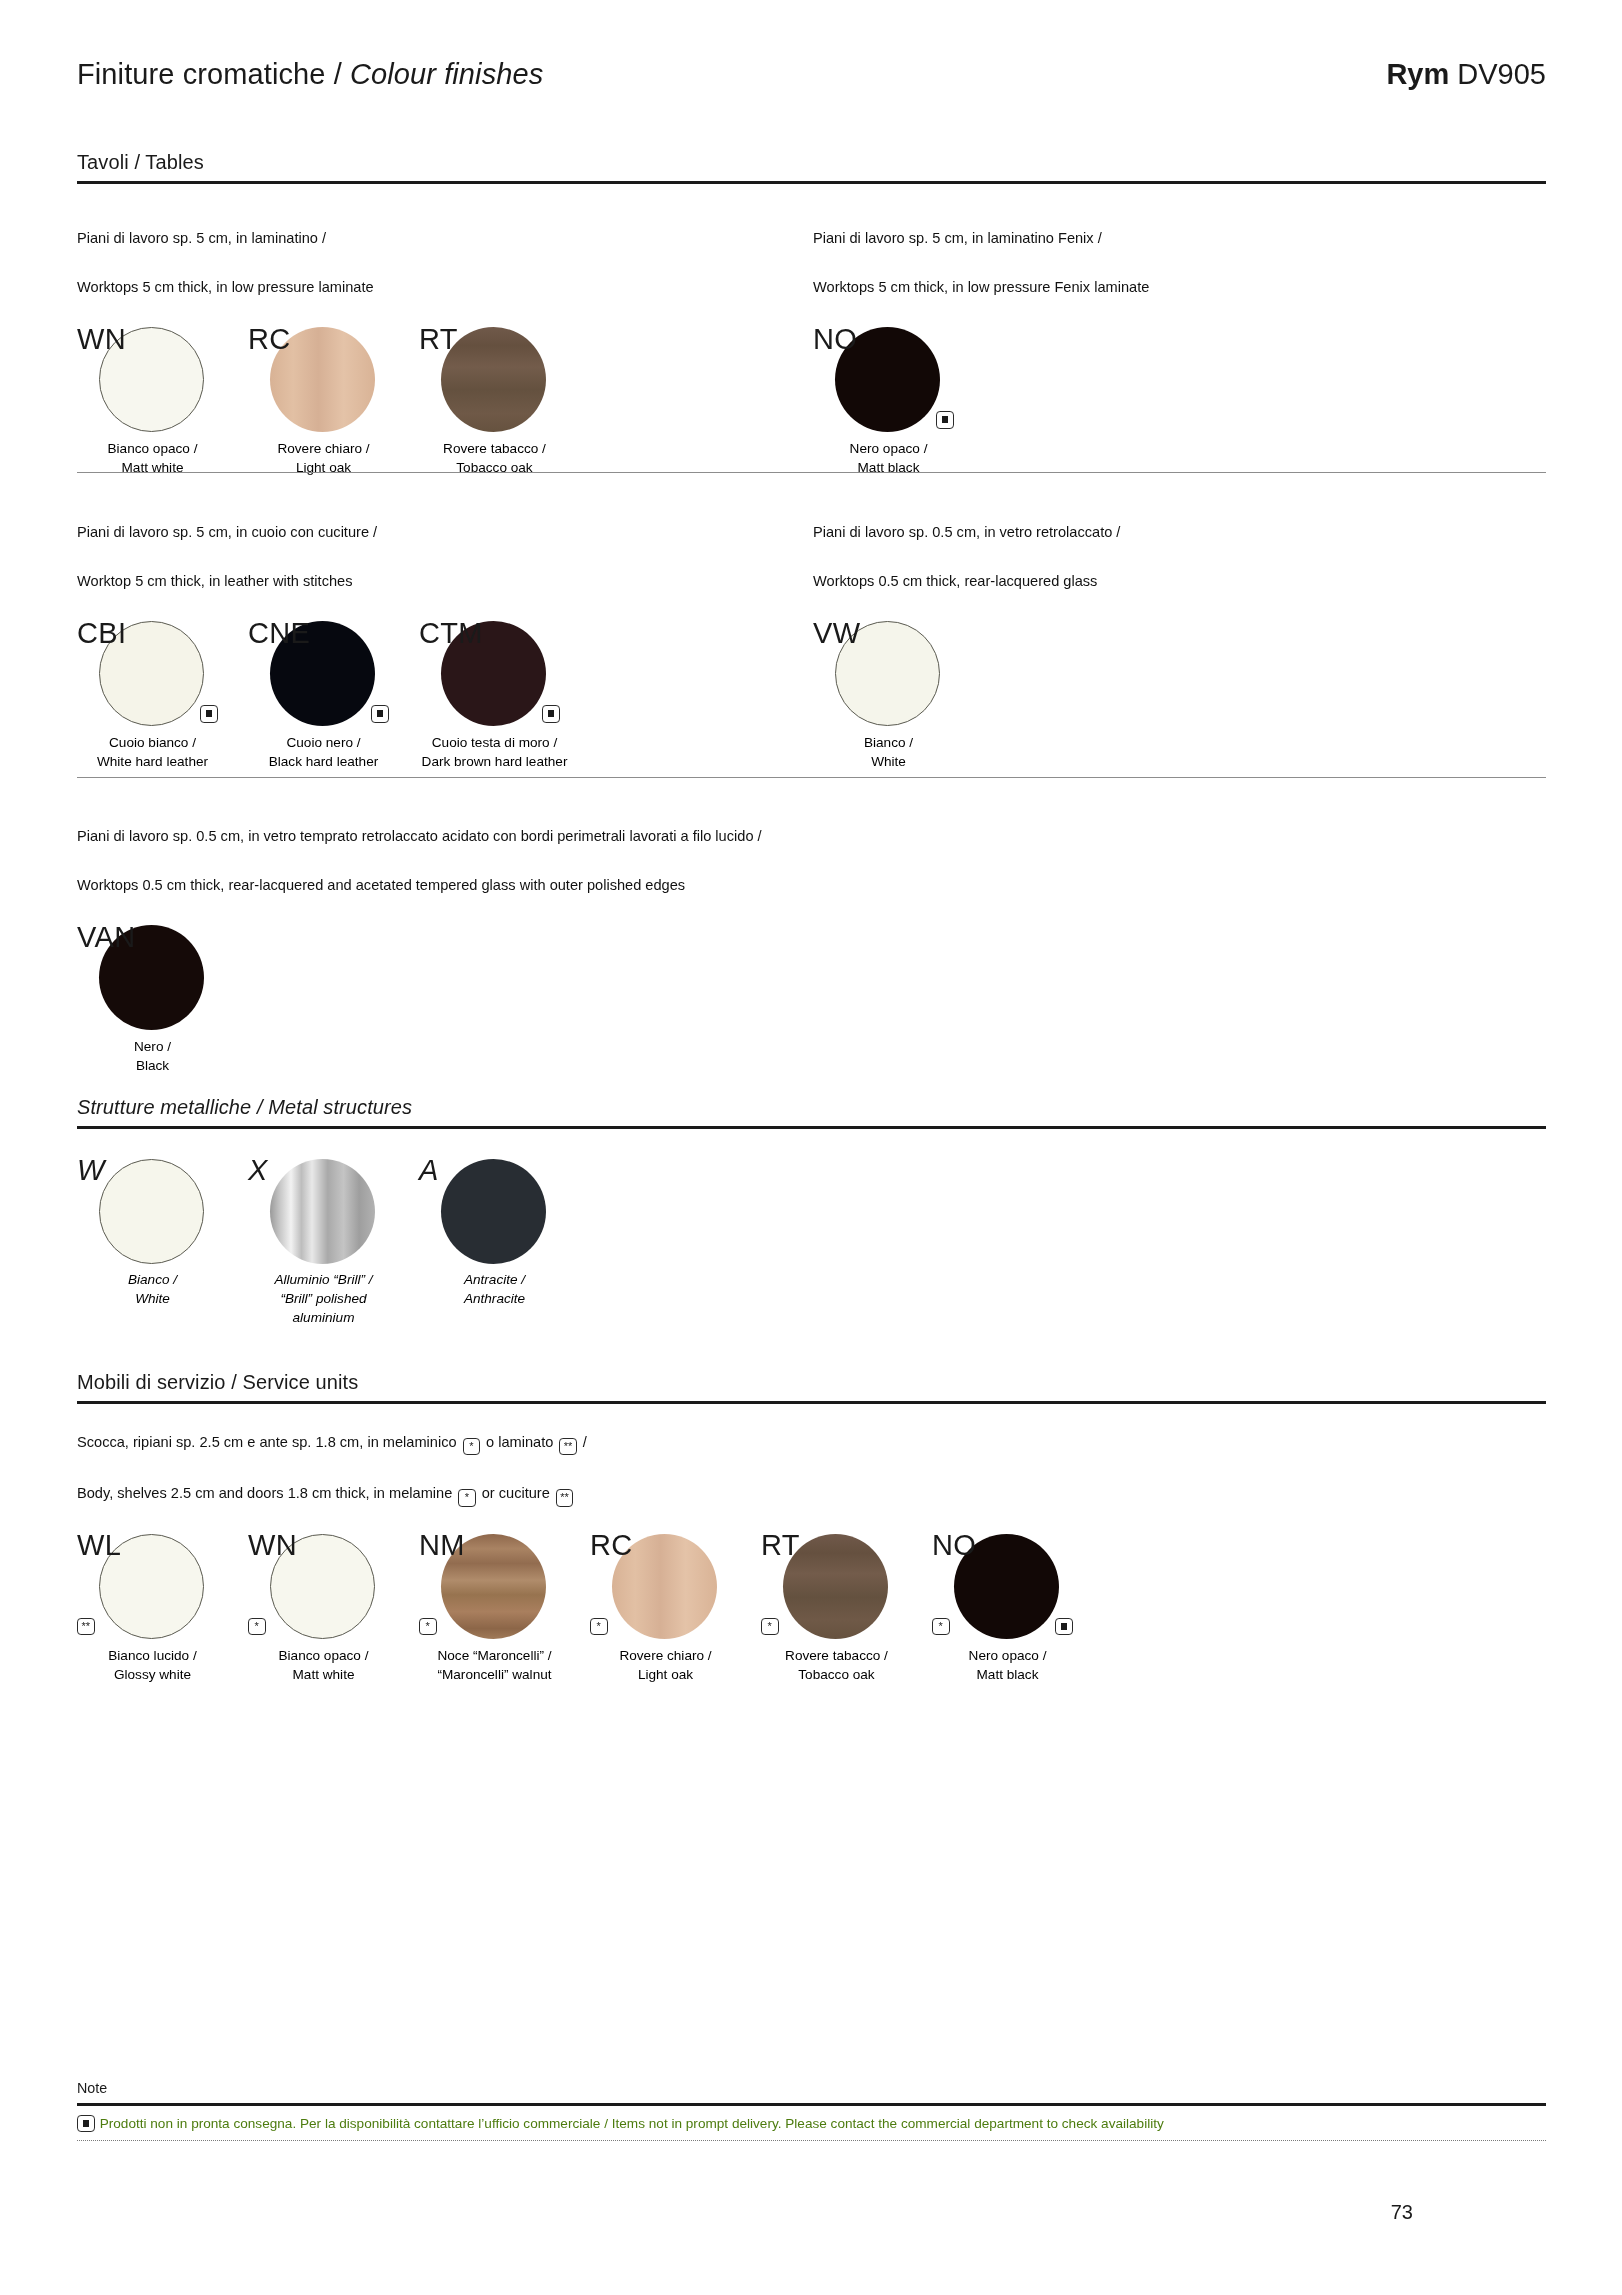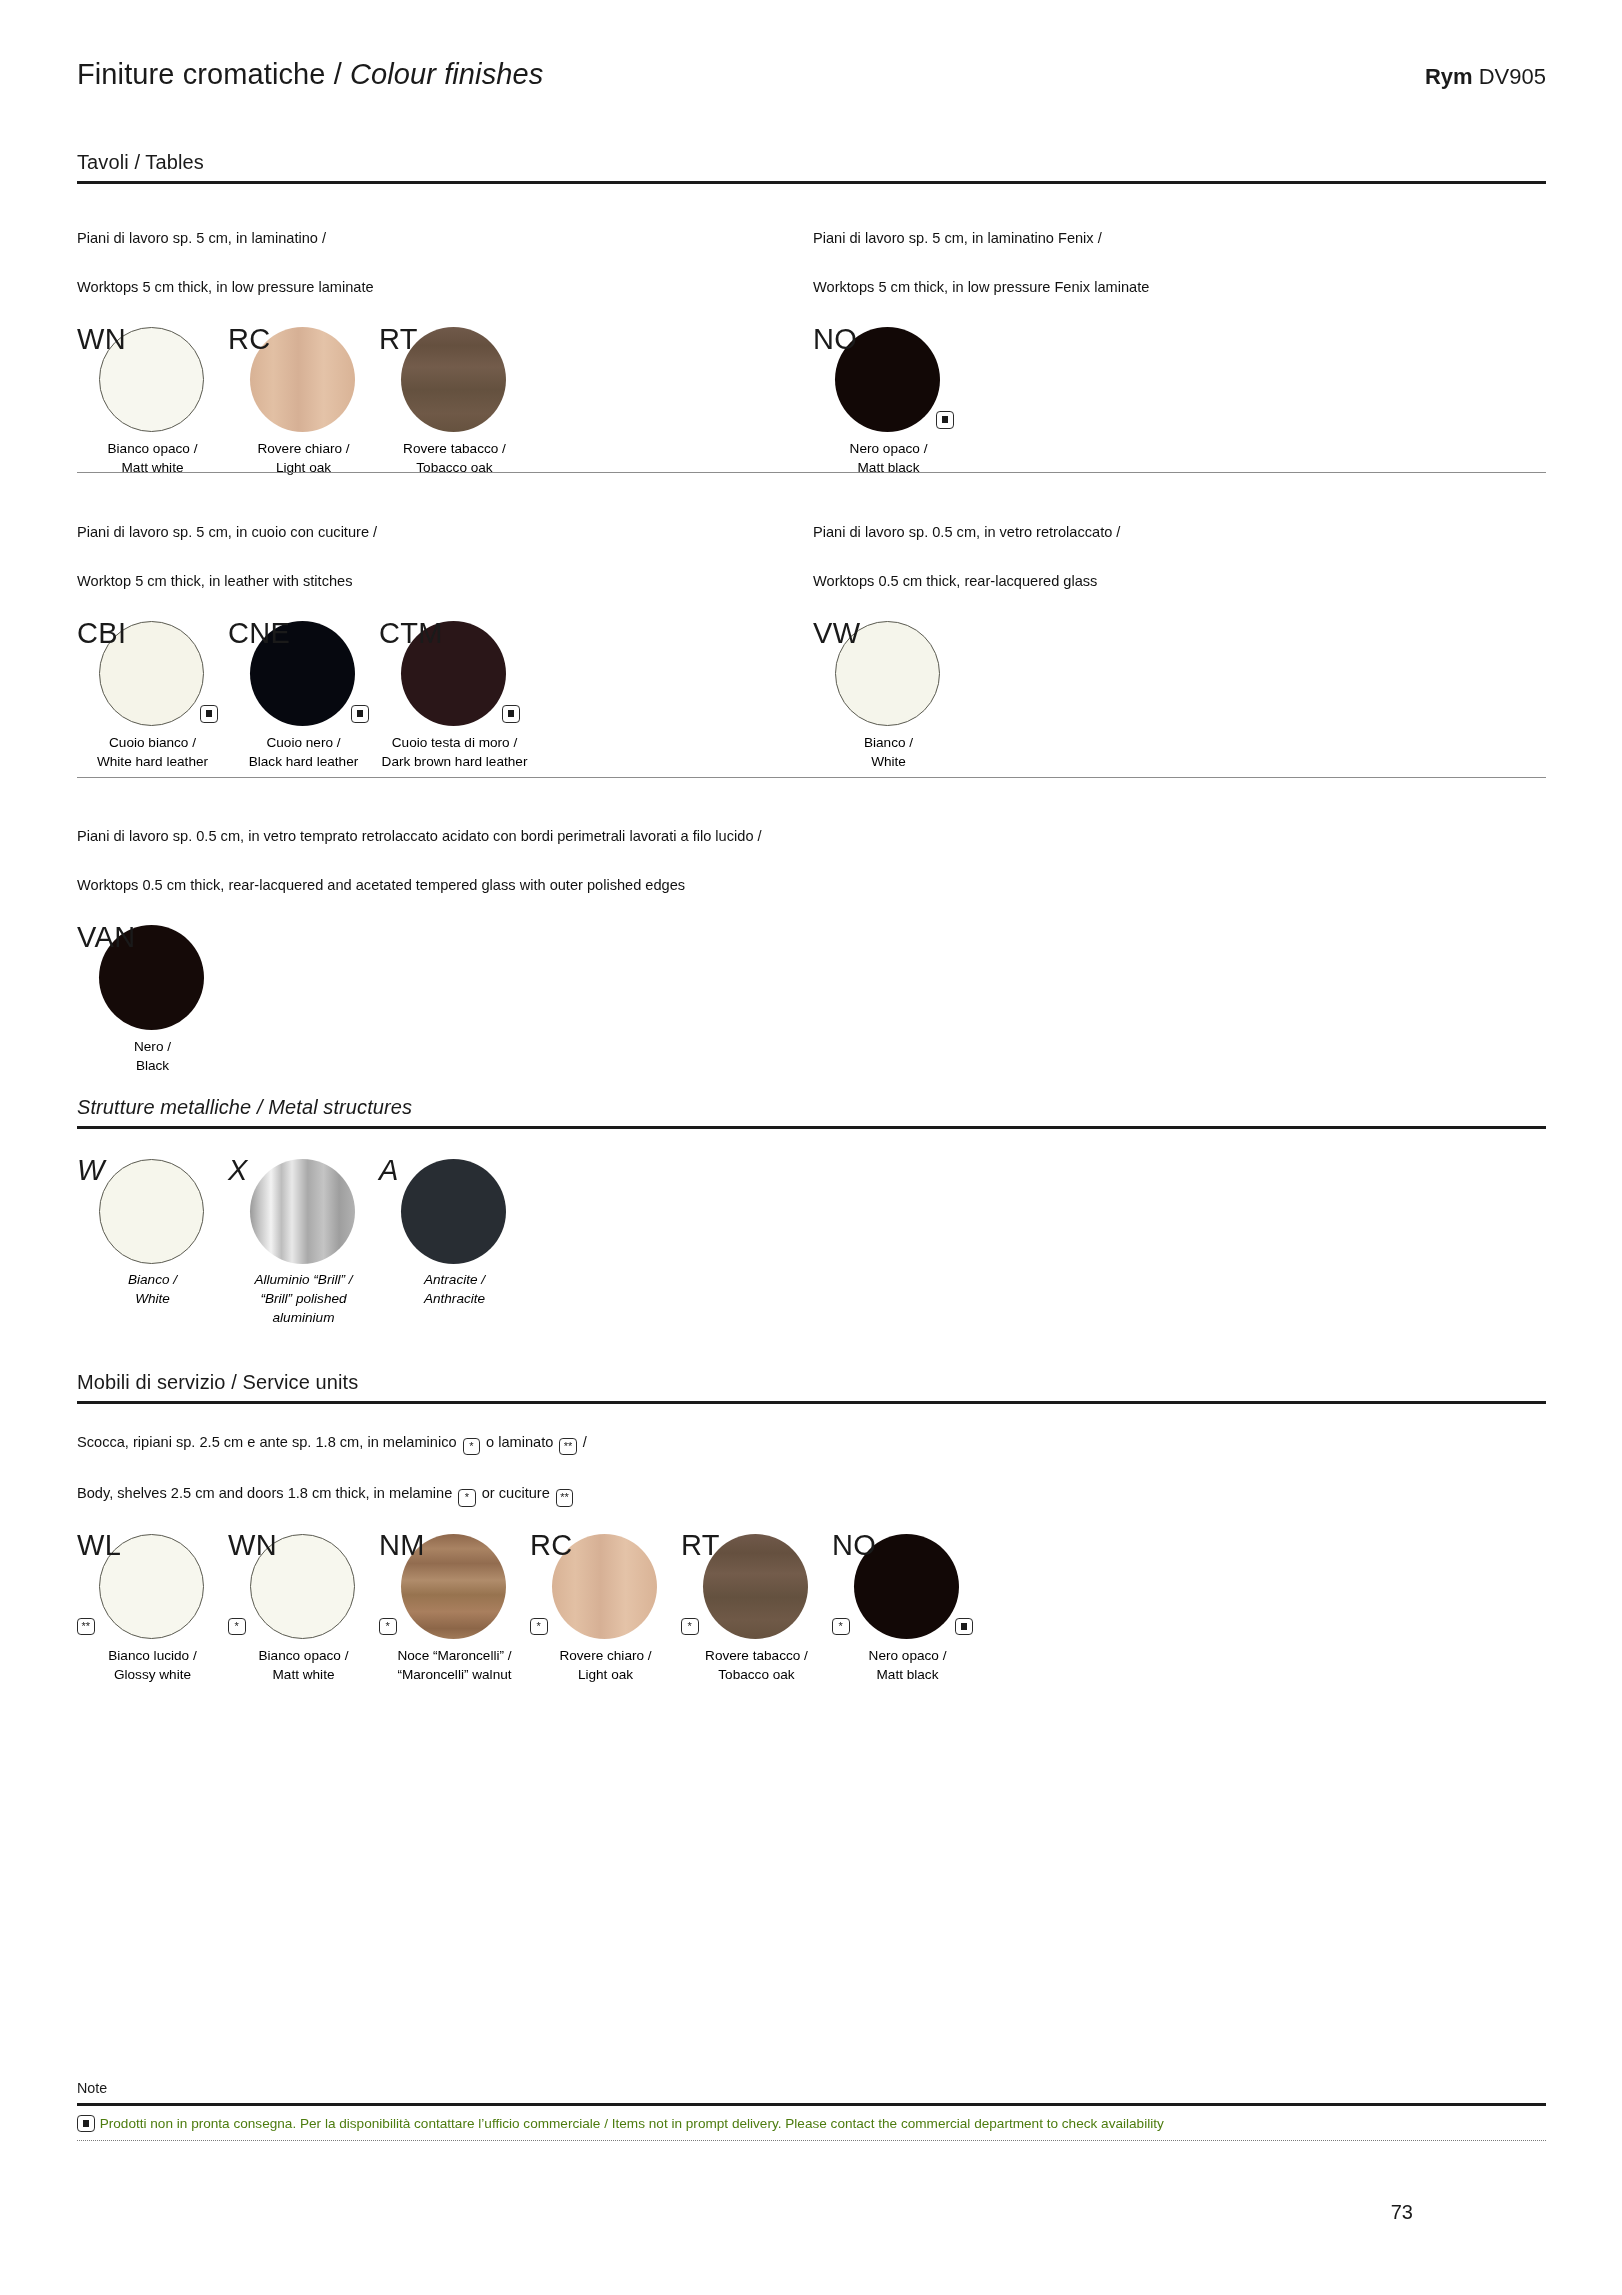--- a/index.html
+++ b/index.html
@@ -35,21 +35,21 @@
   .header-title {
     font-size: 29px;
     font-weight: 400;
     letter-spacing: 0.1px;
     white-space: nowrap;
   }
   .header-title .it {
     font-style: italic;
   }
   .header-code {
-    font-size: 22px;
+    font-size: 29px;
     font-weight: 400;
     white-space: nowrap;
     margin-left: 12px;
   }
   .header-code .brand {
     font-weight: 700;
   }
 
   
   .section {
@@ -82,20 +82,21 @@
     font-weight: 400;
     color: #111;
     white-space: nowrap;
     margin-top: 28px;
   }
 
   
   .swatch-row {
     display: flex;
     align-items: flex-start;
+    gap: 20px;
   }
   .swatch-cell {
     position: relative;
     width: 151px;
     box-sizing: border-box;
   }
   .swatch-wrap {
     position: relative;
     height: 109px;
     width: 151px;

